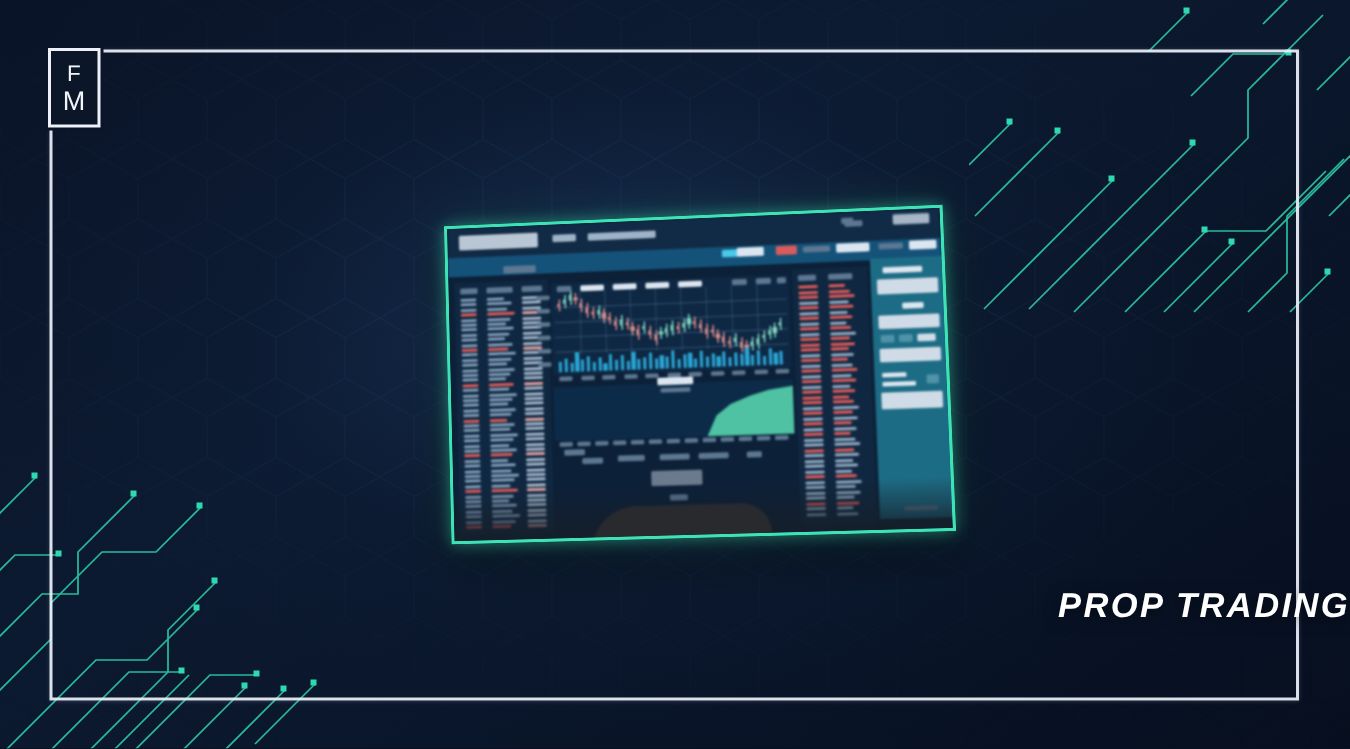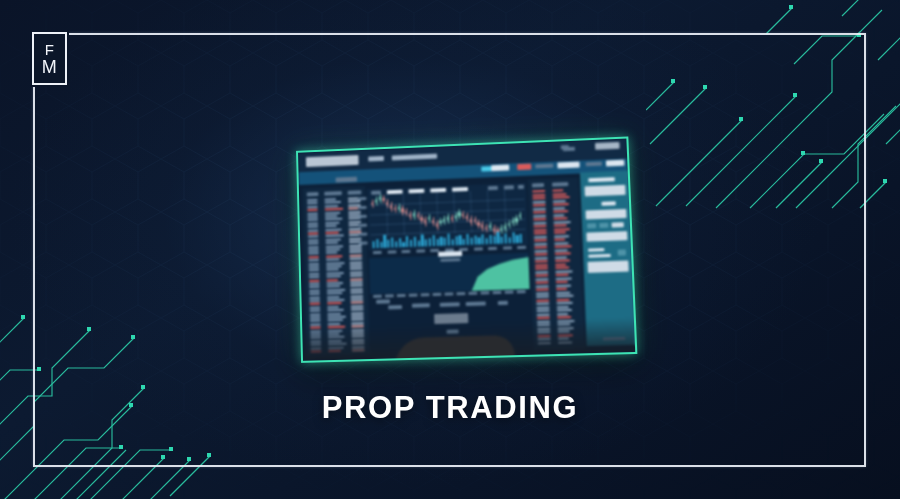--- a/index.html
+++ b/index.html
@@ -76,23 +76,23 @@
   
   .desk{position:absolute;left:0;bottom:0;width:100%;height:34px;
     background:linear-gradient(180deg,rgba(10,22,38,.0),rgba(22,30,40,.85));}
   .hand{position:absolute;left:28%;bottom:-10px;width:120px;height:30px;
     background:#2a2b2f;border-radius:60px 40px 0 0;opacity:.92;}
   
   .shot-glow{position:absolute;left:270px;top:120px;width:390px;height:265px;
     background:radial-gradient(ellipse at center,rgba(45,120,175,.28),rgba(45,120,175,0) 68%);
     z-index:3;pointer-events:none;}
   
-  .title{position:absolute;left:0;right:0;top:390px;text-align:center;
-    color:#ffffff;font-size:31px;font-weight:700;letter-spacing:1.6px;z-index:6;
-    text-shadow:0 2px 10px rgba(0,0,0,.5);}
+  .title{position:absolute;left:0;right:0;top:390px;text-align:right;
+    color:#ffffff;font-size:23px;font-weight:700;letter-spacing:1.6px;z-index:6;
+    text-shadow:0 2px 10px rgba(0,0,0,.5);font-style:italic;}
 </style>
 </head>
 <body>
 
 <div class="stage">
 
   <div class="hexlayer">
     <svg viewBox="0 0 900 499" preserveAspectRatio="none" aria-hidden="true">
       <defs>
         <pattern id="hexpat" width="46" height="53" patternUnits="userSpaceOnUse">

